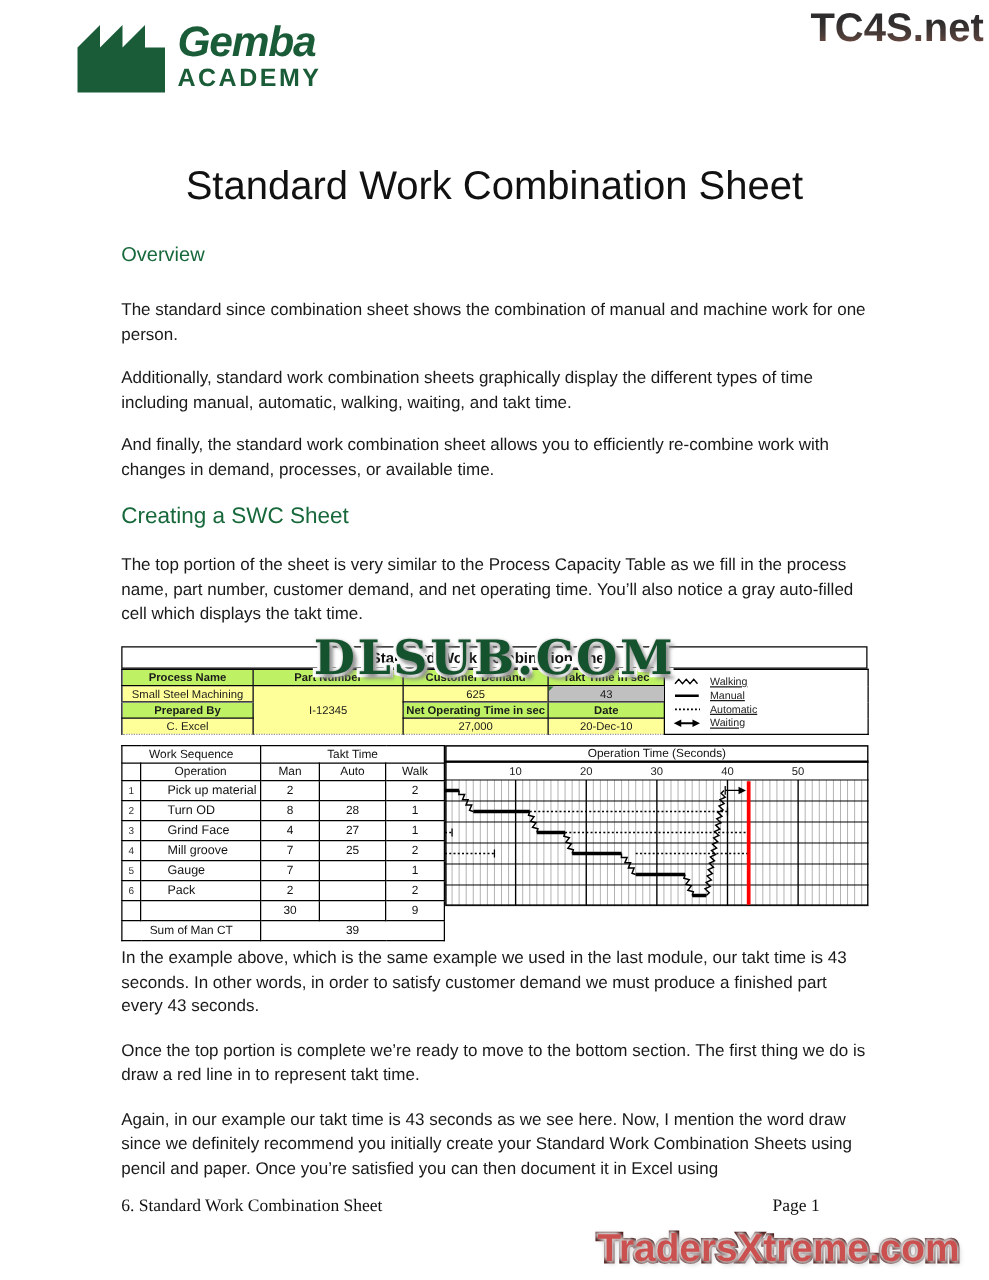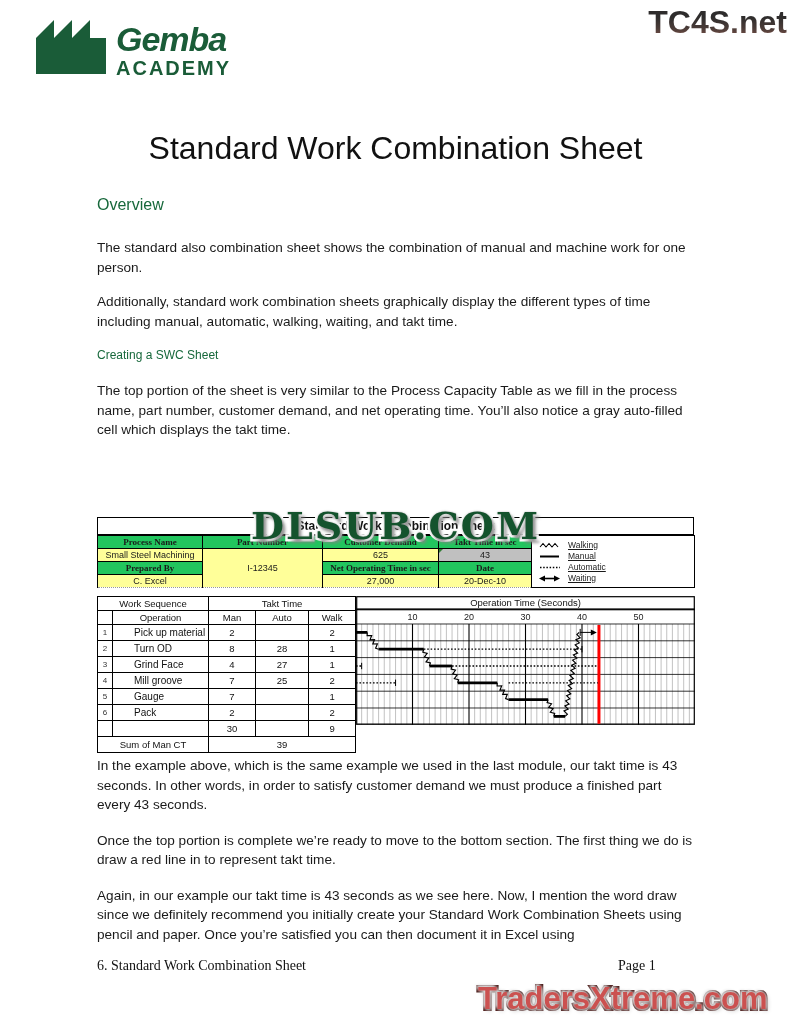--- a/index.html
+++ b/index.html
@@ -1,37 +1,37 @@
 <!DOCTYPE html>
 <html><head>
 <meta charset="utf-8">
 <style>
   html,body{margin:0;padding:0;background:#ffffff;}
   body{width:791px;height:1024px;position:relative;overflow:hidden;
        font-family:"Liberation Sans",sans-serif;color:#1a1a1a;}
 
   
-  .logo{position:absolute;left:34px;top:12px;display:flex;align-items:flex-end;gap:8px;}
+  .logo{position:absolute;left:60px;top:12px;display:flex;align-items:center;gap:8px;}
   .logo-mark{width:74px;height:66px;}
   .logo-text{line-height:1;}
   .logo-gemba{font-size:34px;font-weight:bold;font-style:italic;color:#1a5c38;letter-spacing:-1px;}
   .logo-academy{font-size:20px;font-weight:bold;color:#1a5c38;letter-spacing:2px;margin-top:2px;}
 
   .tc4s{position:absolute;right:4px;top:4px;font-size:32px;font-weight:bold;letter-spacing:0px;
         background:linear-gradient(#2e2c2c 35%, #4a3c38 65%, #8a554a 100%);
         -webkit-background-clip:text;background-clip:text;color:transparent;
         filter:blur(.3px);}
 
   
   .doc-title{position:absolute;top:130px;left:0;width:100%;text-align:center;
              font-size:32px;font-weight:400;color:#111;}
   .content{position:absolute;left:97px;top:196px;width:598px;}
   .content2{position:absolute;left:97px;top:756px;width:600px;}
   h2.green{color:#17683b;font-size:16px;font-weight:normal;margin:0;}
-  h2.green.big{font-size:12px;}
+  h2.green.big{font-size:18px;}
   .content p, .content2 p{font-size:13.6px;line-height:19.5px;margin:0;}
   .mt1{margin-top:24px!important;}
   .mt2{margin-top:15px!important;}
   .mt3{margin-top:17px!important;}
   .mt4{margin-top:19px!important;}
   .mt5{margin-top:16px!important;}
 
   
   .wm-dlsub{position:absolute;top:503px;left:50%;transform:translateX(-50%);z-index:30;
             font-family:"DejaVu Serif",serif;font-weight:bold;font-size:38px;letter-spacing:2px;
@@ -42,21 +42,21 @@
             color:#cb5150;-webkit-text-stroke:4px #451311;paint-order:stroke fill;
             text-shadow:0 0 3px #e8e8e8,2px 2px 4px #cccccc,-2px -2px 3px #e0e0e0;}
 
   
   .sheet{position:absolute;left:97px;top:517px;width:597px;font-family:"Liberation Sans",sans-serif;}
   .sheet-titlebar{border:1.5px solid #000;height:16px;line-height:16px;text-align:center;
                   font-size:12px;font-weight:bold;color:#111;}
   table.hdr{border-collapse:collapse;width:597px;table-layout:fixed;}
   table.hdr td{border:1px solid #000;height:12px;padding:0;font-size:9px;text-align:center;
                overflow:hidden;white-space:nowrap;}
-  table.hdr td.lbl{font-weight:bold;background:#22c55e;font-family:Liberation Serif, serif;}
+  table.hdr td.lbl{font-weight:bold;background:#bef264;}
   table.hdr td.yel{background:#ffff99;border-top:1px dotted #999;border-bottom:1px dotted #999;}
   table.hdr td.gray{background:#c0c0c0;position:relative;}
   table.hdr td.legend{background:#fff;vertical-align:middle;padding:1px 0 1px 6px;text-align:left;text-decoration:underline;}
   .tri{position:absolute;left:0;top:0;width:0;height:0;border-top:4px solid #2f7d32;border-right:4px solid transparent;}
   .leg-row{display:flex;align-items:center;gap:6px;height:11px;}
   .leg-row span{font-size:8.5px;color:#222;}
 
   .sheet-bottom{display:flex;margin-top:8px;align-items:flex-start;}
   table.work{border-collapse:collapse;table-layout:fixed;width:258px;}
   table.work td{border:1px solid #000;padding:0;font-size:9.5px;text-align:center;
@@ -85,22 +85,23 @@
     <div class="logo-academy">ACADEMY</div>
   </div>
 </div>
 
 <div class="tc4s">TC4S.net</div>
 
 <div class="doc-title">Standard Work Combination Sheet</div>
 
 <div class="content">
   <h2 class="green">Overview</h2>
-  <p class="mt1">The standard also combination sheet shows the combination of manual and machine work for one person.</p>
+  <p class="mt1">The standard since combination sheet shows the combination of manual and machine work for one person.</p>
   <p class="mt2">Additionally, standard work combination sheets graphically display the different types of time including manual, automatic, walking, waiting, and takt time.</p>
+  <p class="mt2">And finally, the standard work combination sheet allows you to efficiently re-combine work with changes in demand, processes, or available time.</p>
   <h2 class="green big mt3">Creating a SWC Sheet</h2>
   <p class="mt4">The top portion of the sheet is very similar to the Process Capacity Table as we fill in the process name, part number, customer demand, and net operating time.  You’ll also notice a gray auto-filled cell which displays the takt time.</p>
 </div>
 
 <div class="sheet">
   <div class="sheet-titlebar">Standard Work Combination Sheet</div>
 
   <table class="hdr">
     <colgroup>
         <col style="width:105px">

